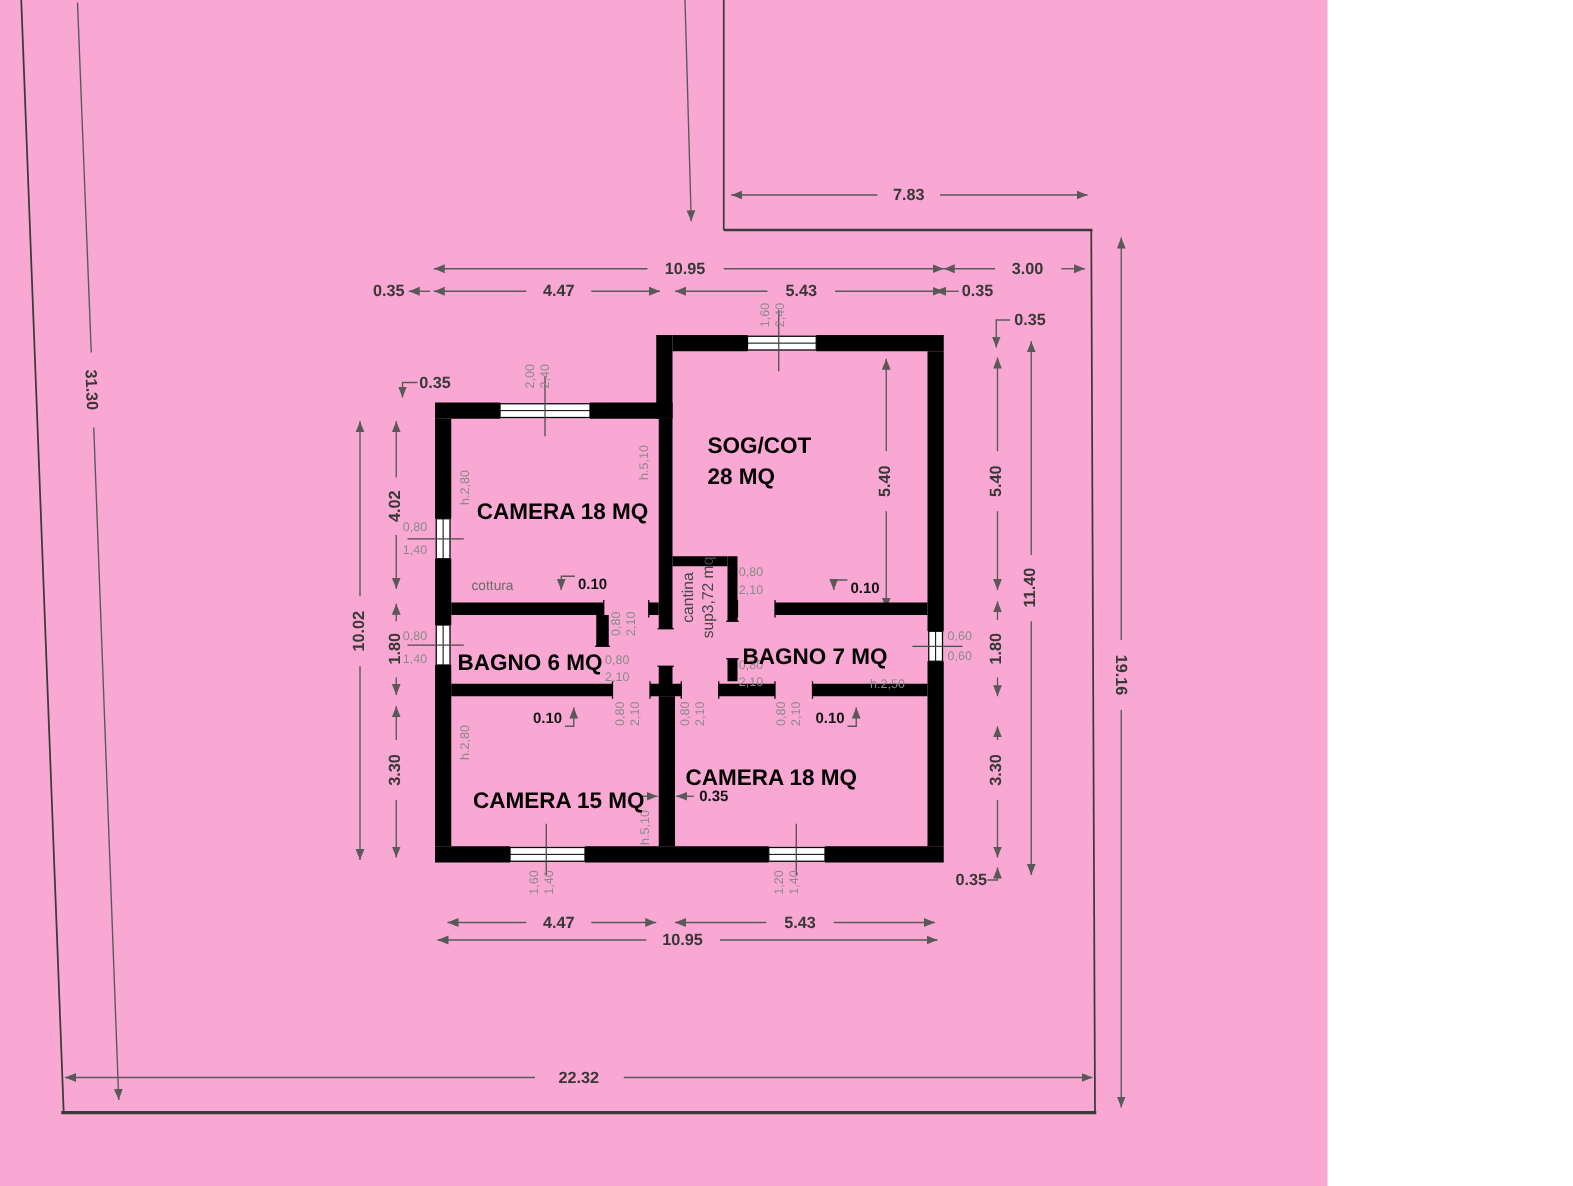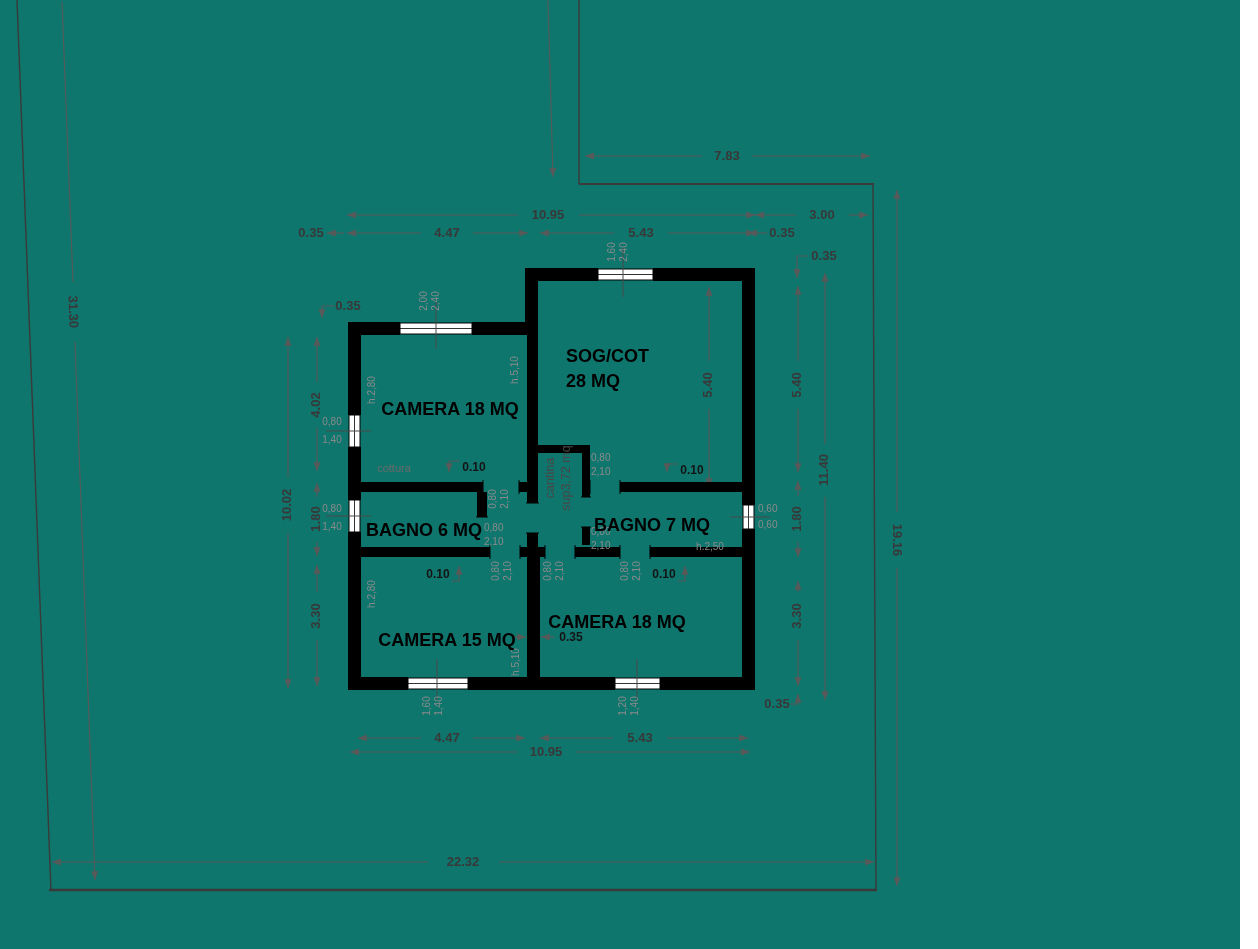--- a/index.html
+++ b/index.html
@@ -1,16 +1,16 @@
 <!DOCTYPE html>
 <html><head>
 <meta charset="utf-8">
 <style>
   html,body{margin:0;padding:0;background:#ffffff;}
-  .stage{position:relative;width:1240px;height:949px;background:#0f766e;overflow:hidden;}
+  .stage{position:relative;width:1062px;height:949px;background:#f9a8d4;overflow:hidden;}
   svg{position:absolute;left:0;top:0;}
   .wall{fill:#000000;stroke:none;}
   .bnd{stroke:#3a3a3a;fill:none;}
   .dim{stroke:#595959;stroke-width:1.1;fill:none;}
   .dimtxt{font:bold 13px "Liberation Sans",sans-serif;fill:#383838;text-anchor:middle;}
   .sm{font:10px "Liberation Sans",sans-serif;fill:#8a8a8a;text-anchor:middle;}
   .smb{font:bold 12px "Liberation Sans",sans-serif;fill:#141414;text-anchor:middle;}
   .room{font:bold 18px "Liberation Sans",sans-serif;fill:#000;text-anchor:middle;}
   .roomL{font:bold 18px "Liberation Sans",sans-serif;fill:#000;text-anchor:start;}
   .note{font:11px "Liberation Sans",sans-serif;fill:#6a6a6a;text-anchor:middle;}

